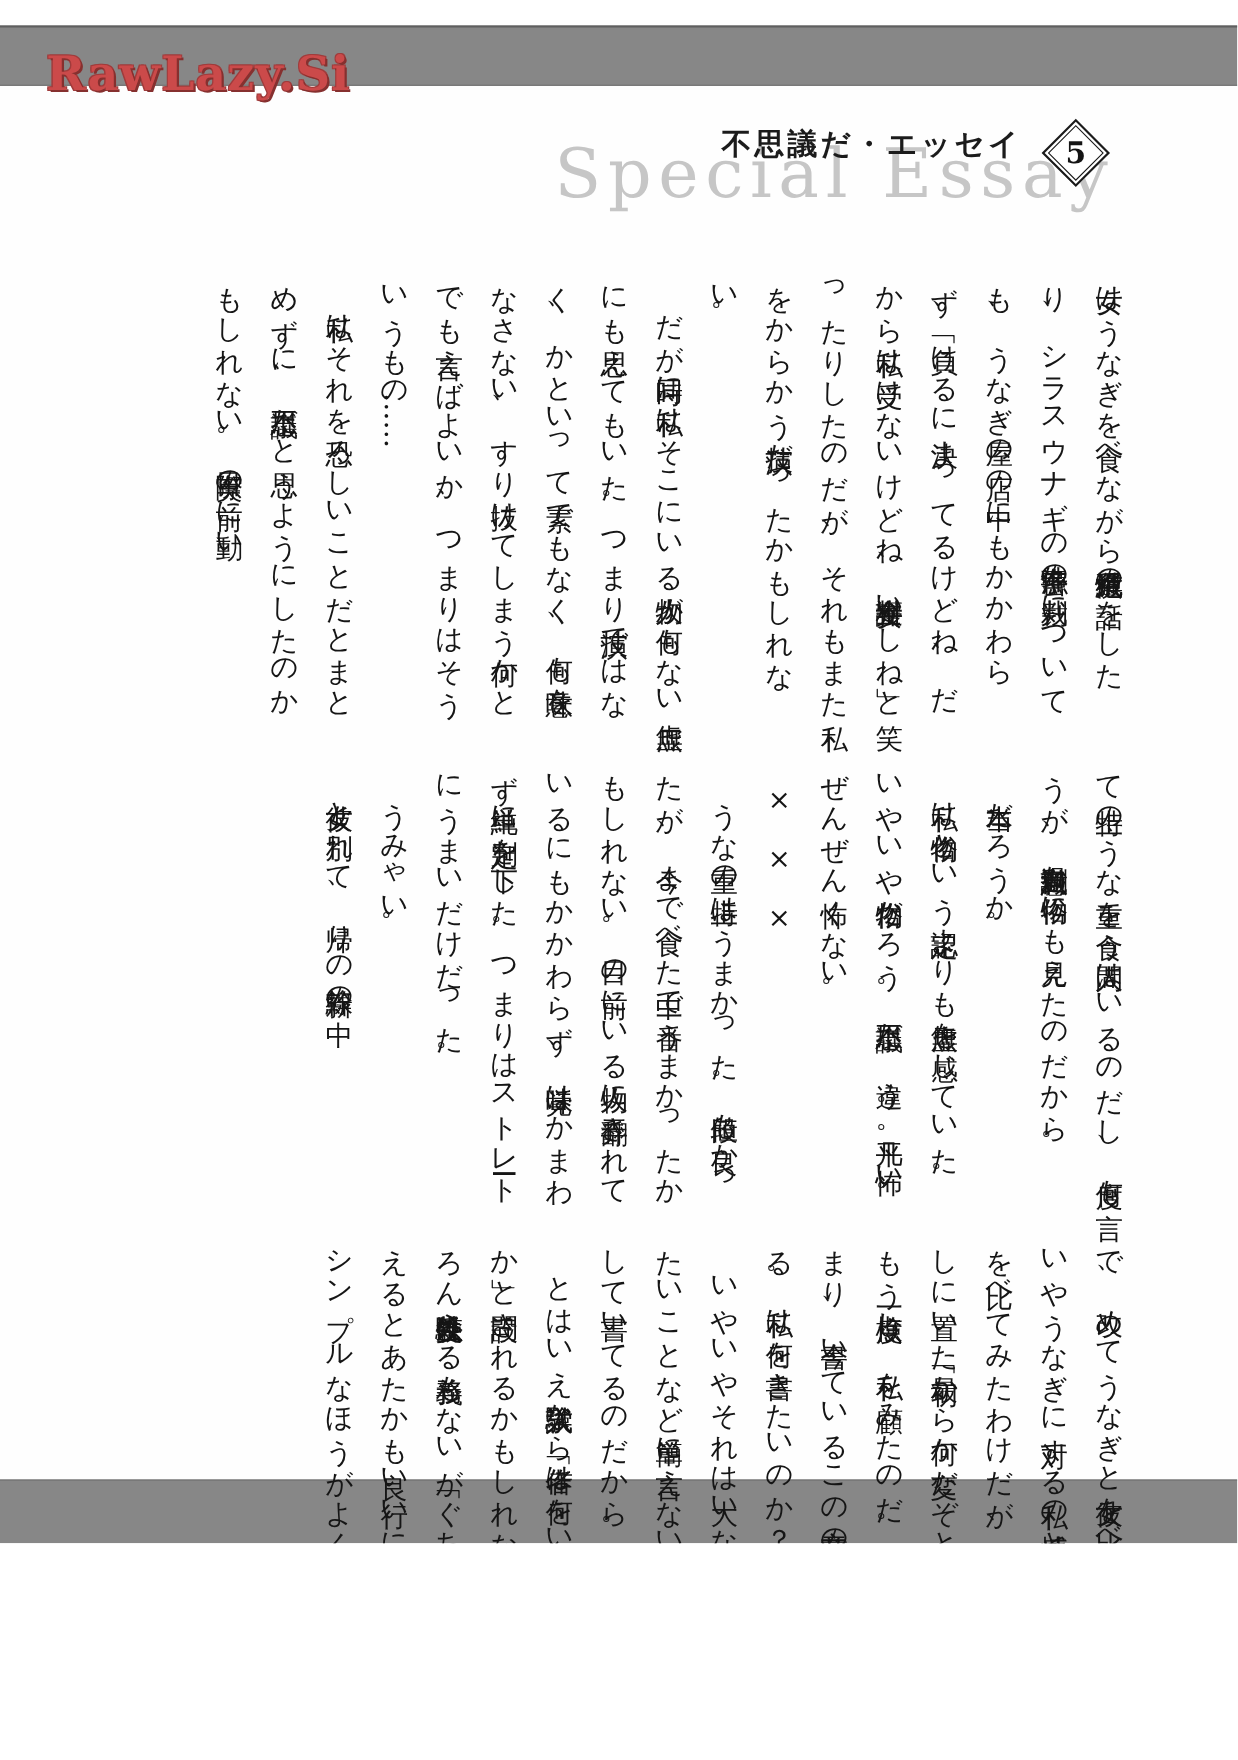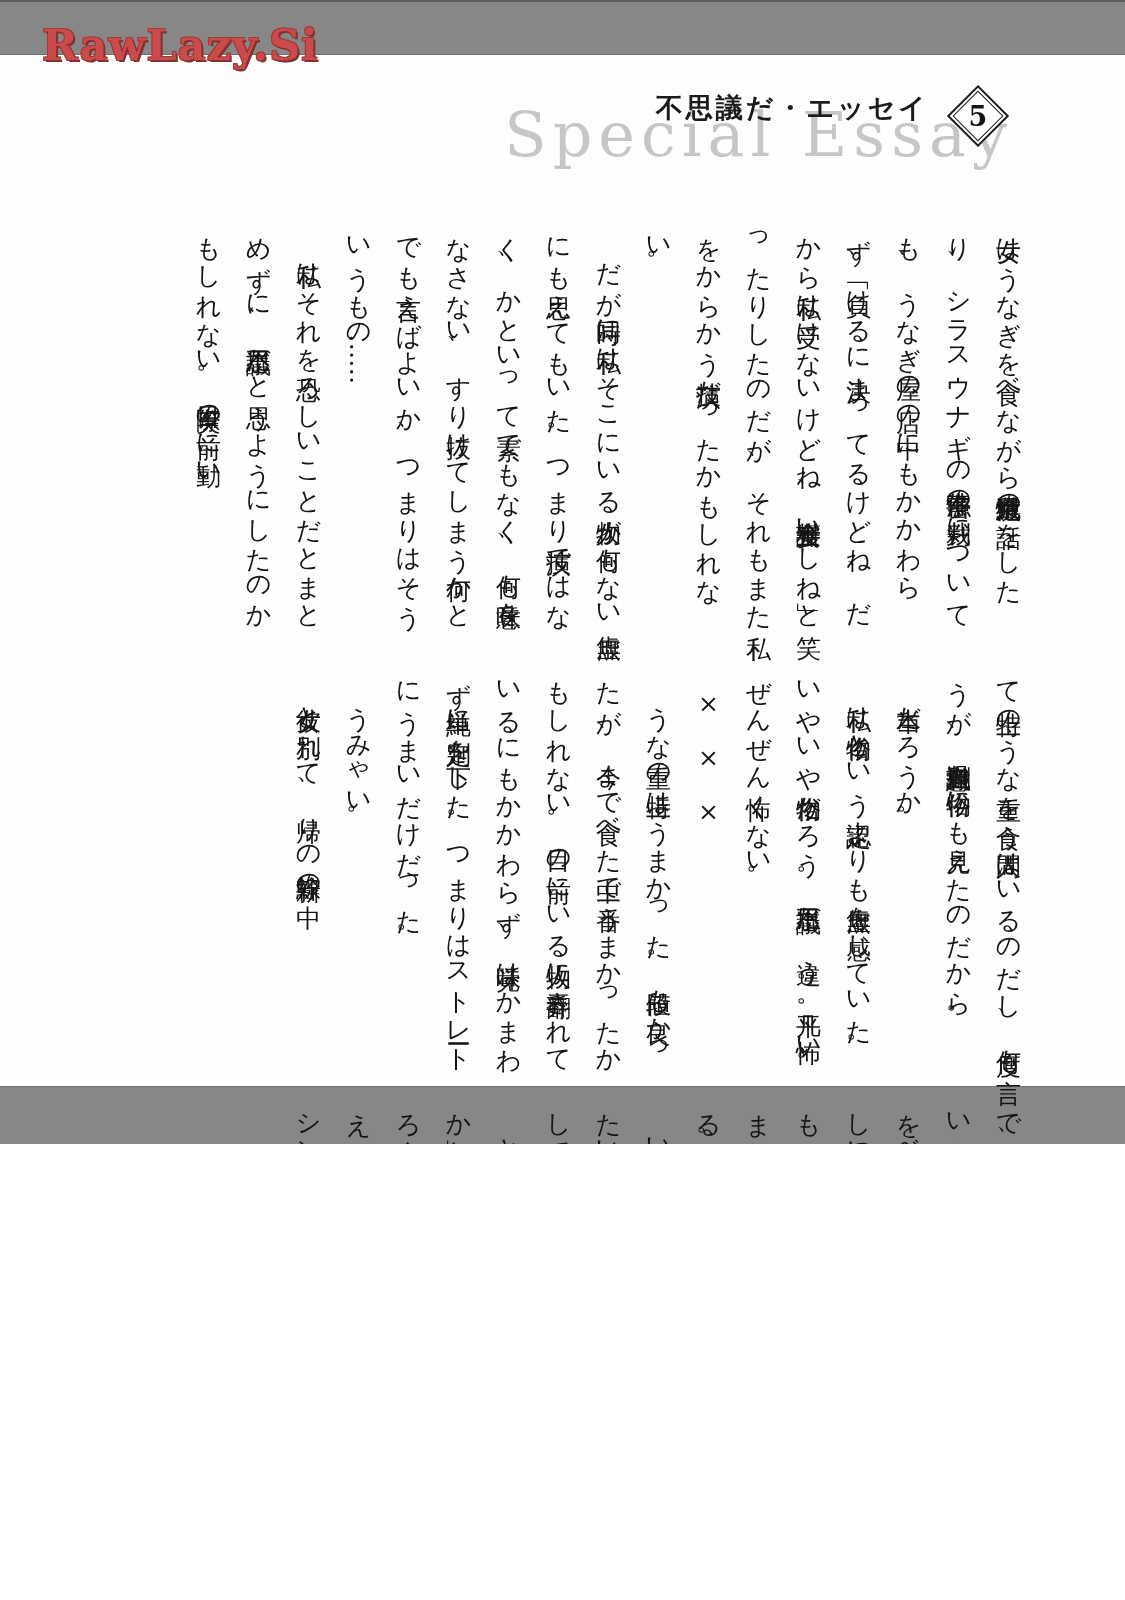--- a/index.html
+++ b/index.html
@@ -3,23 +3,24 @@
 <meta charset="utf-8">
 <style>
   html, body {
     margin: 0; padding: 0;
     width: 1125px; height: 1600px;
     background: #ffffff;
     font-family: "DejaVu Serif", "Liberation Serif", serif;
   }
   .page {
     position: relative;
-    width: 1125px; height: 1144px;
+    width: 1125px; height: 1380px;
     overflow: hidden;
     background: #fefefe;
+    margin-top: 23px;
   }
   
   .top-bar {
     position: absolute; top: 0; left: 0;
     width: 100%; height: 52px;
     background: #878787;
     border-top: 2px solid #5f5f5f;
     border-bottom: 1px solid #707070;
   }
   .bottom-bar {

